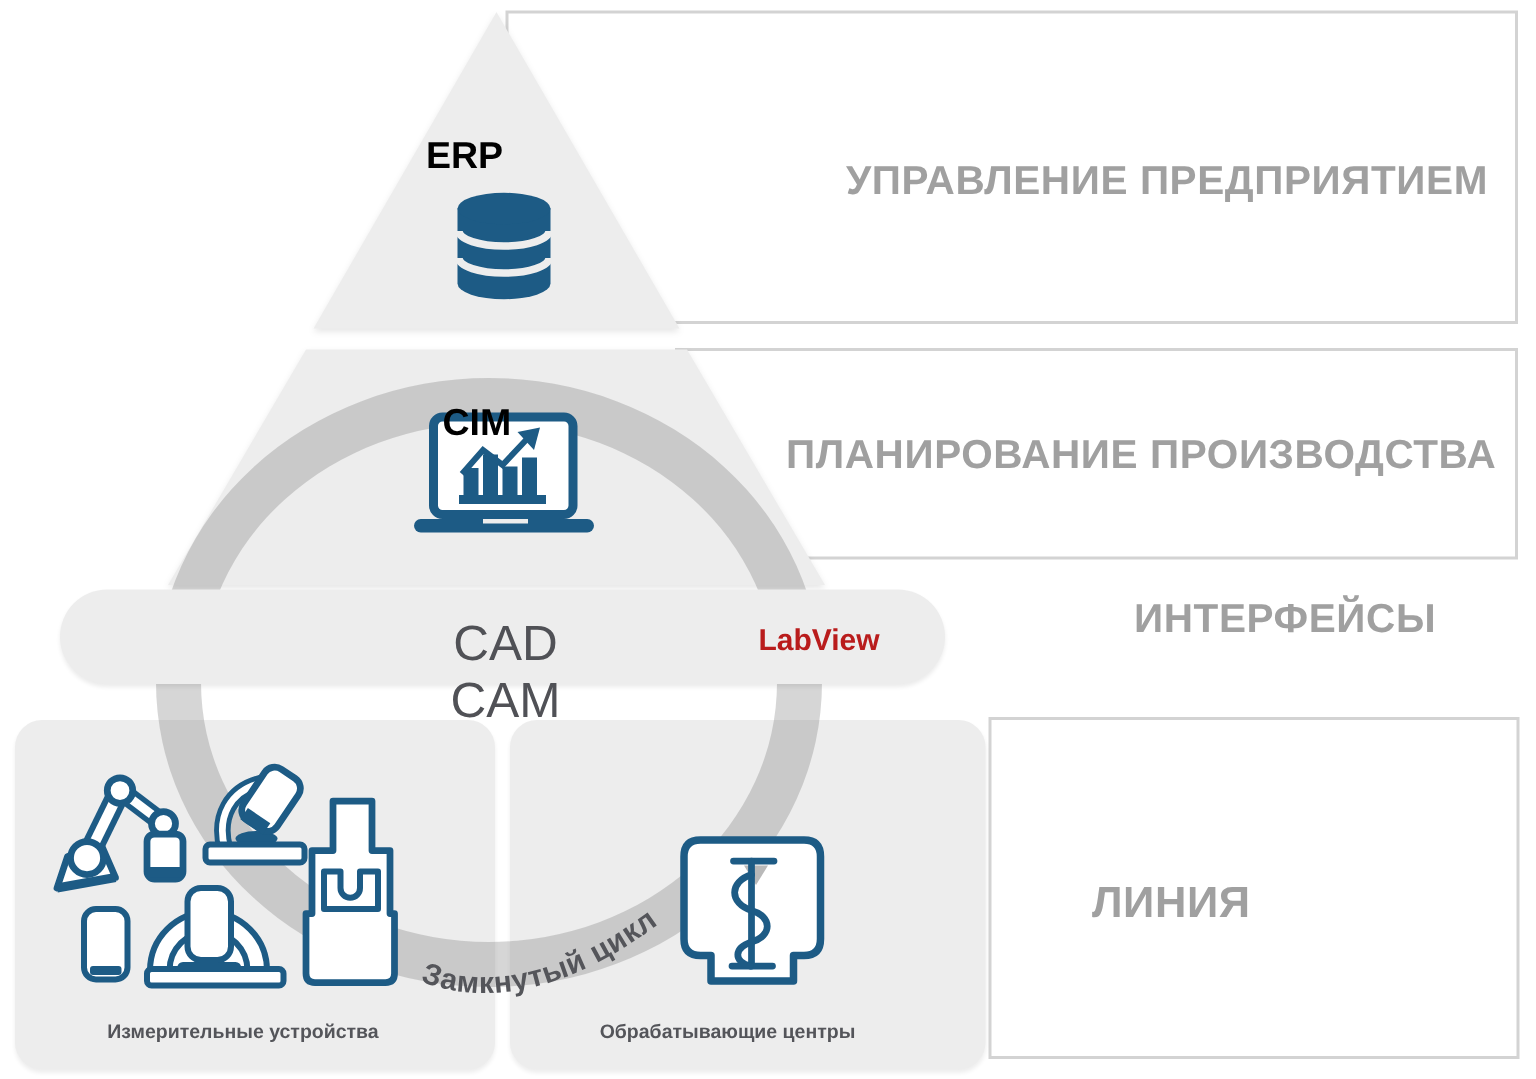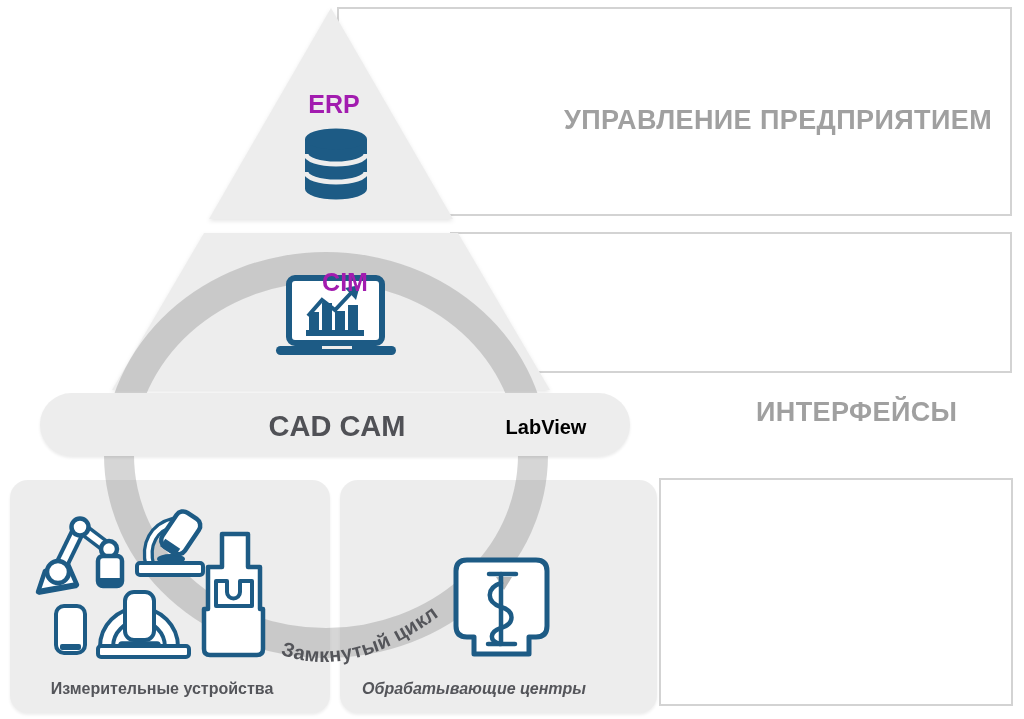--- a/index.html
+++ b/index.html
@@ -28,29 +28,29 @@
   #bar-wrap{z-index:5;}
   #icons-layer{z-index:6;}
   #labels{z-index:7;}
   #white-boxes,#gray-panels,#bar-wrap,#labels{position:absolute;left:0;top:0;width:1024px;height:719px;pointer-events:none;}
   
   .hdr{position:absolute;font-weight:bold;color:#a0a0a0;font-size:27px;letter-spacing:0.4px;text-align:center;white-space:nowrap;}
   #lbl-enterprise{left:564px;top:105px;width:404px;}
   #lbl-planning{left:524px;top:288px;width:448px;}
   #lbl-interfaces{left:756px;top:397px;width:200px;}
   #lbl-production{left:728px;top:585px;width:280px;text-align:left;font-size:29px;line-height:35px;}
-  .pyr-lbl{position:absolute;font-weight:bold;color:#a21caf;font-size:25px;text-align:center;width:100px;}
+  .pyr-lbl{position:absolute;font-weight:bold;color:#000000;font-size:25px;width:100px;}
   #lbl-erp{left:284px;top:90px;}
   #lbl-cim{left:295px;top:241px;margin-top:27px;}
   #lbl-netremoting{position:absolute;left:72px;top:404px;width:100px;text-align:center;font-weight:bold;color:#505156;font-size:17px;line-height:21px;}
-  #lbl-cadcam{position:absolute;left:267px;top:410px;width:140px;text-align:center;font-weight:bold;color:#505156;font-size:29px;}
-  #lbl-labview{position:absolute;left:496px;top:416px;width:100px;text-align:center;font-weight:bold;color:#000000;font-size:20px;}
-  .panel-lbl{position:absolute;font-weight:bold;color:#54555a;font-size:16px;text-align:center;white-space:nowrap;}
+  #lbl-cadcam{position:absolute;left:267px;top:410px;width:140px;text-align:center;font-weight:normal;color:#505156;font-size:33px;}
+  #lbl-labview{position:absolute;left:496px;top:416px;width:100px;text-align:center;font-weight:bold;color:#b91c1c;font-size:20px;}
+  .panel-lbl{position:absolute;font-weight:bold;color:#54555a;font-size:13px;text-align:center;white-space:nowrap;}
   #lbl-measuring{left:12px;top:680px;width:300px;}
-  #lbl-machining{left:324px;top:680px;width:300px;font-style:italic;}
+  #lbl-machining{left:335px;top:680px;width:300px;}
 </style>
 </head>
 <body>
 
 <div id="stage">
 
   <div id="white-boxes">
     <div class="wbox" id="box-enterprise"></div>
     <div class="wbox" id="box-planning"></div>
     <div class="wbox" id="box-production"></div>
@@ -157,22 +157,24 @@
       </g>
     </g>
 
     <text font-family="Liberation Sans, DejaVu Sans, sans-serif" font-size="20" font-weight="bold" fill="#54555a" letter-spacing="0.5">
       <textPath href="#loopPath" startOffset="50%" text-anchor="middle">Замкнутый цикл</textPath>
     </text>
   </svg>
 
   <div id="labels">
     <div class="hdr" id="lbl-enterprise">УПРАВЛЕНИЕ ПРЕДПРИЯТИЕМ</div>
+    <div class="hdr" id="lbl-planning">ПЛАНИРОВАНИЕ ПРОИЗВОДСТВА</div>
     <div class="hdr" id="lbl-interfaces">ИНТЕРФЕЙСЫ</div>
     <div class="hdr" id="lbl-production">
+      <div>ЛИНИЯ</div>
     </div>
 
     <div class="pyr-lbl" id="lbl-erp">ERP</div>
     <div class="pyr-lbl" id="lbl-cim">CIM</div>
 
     <div id="lbl-cadcam">CAD CAM</div>
     <div id="lbl-labview">LabView</div>
 
     <div class="panel-lbl" id="lbl-measuring">Измерительные устройства</div>
     <div class="panel-lbl" id="lbl-machining">Обрабатывающие центры</div>

